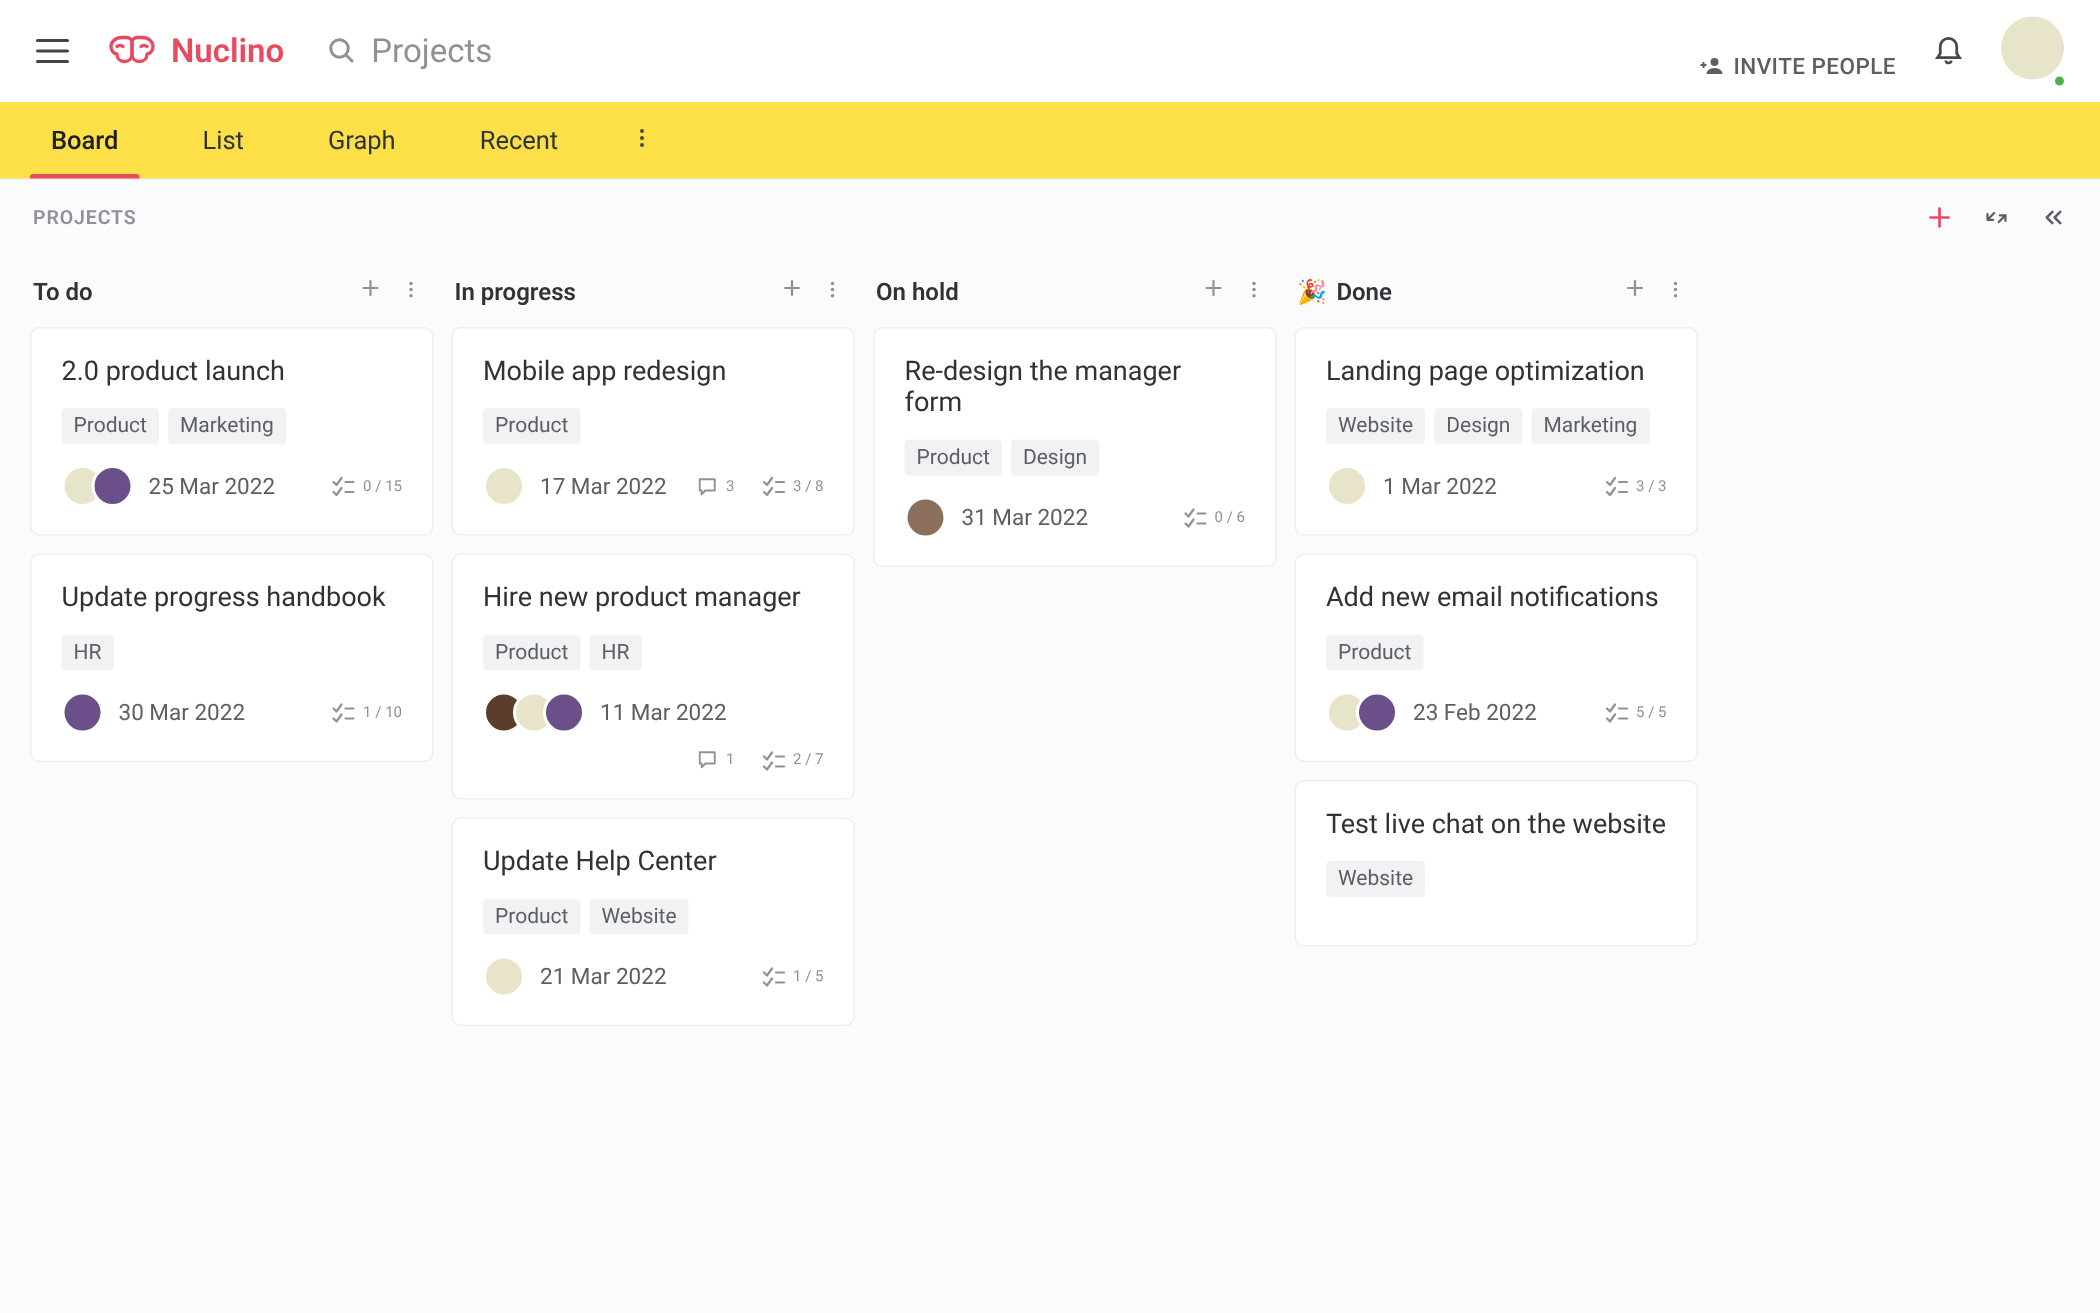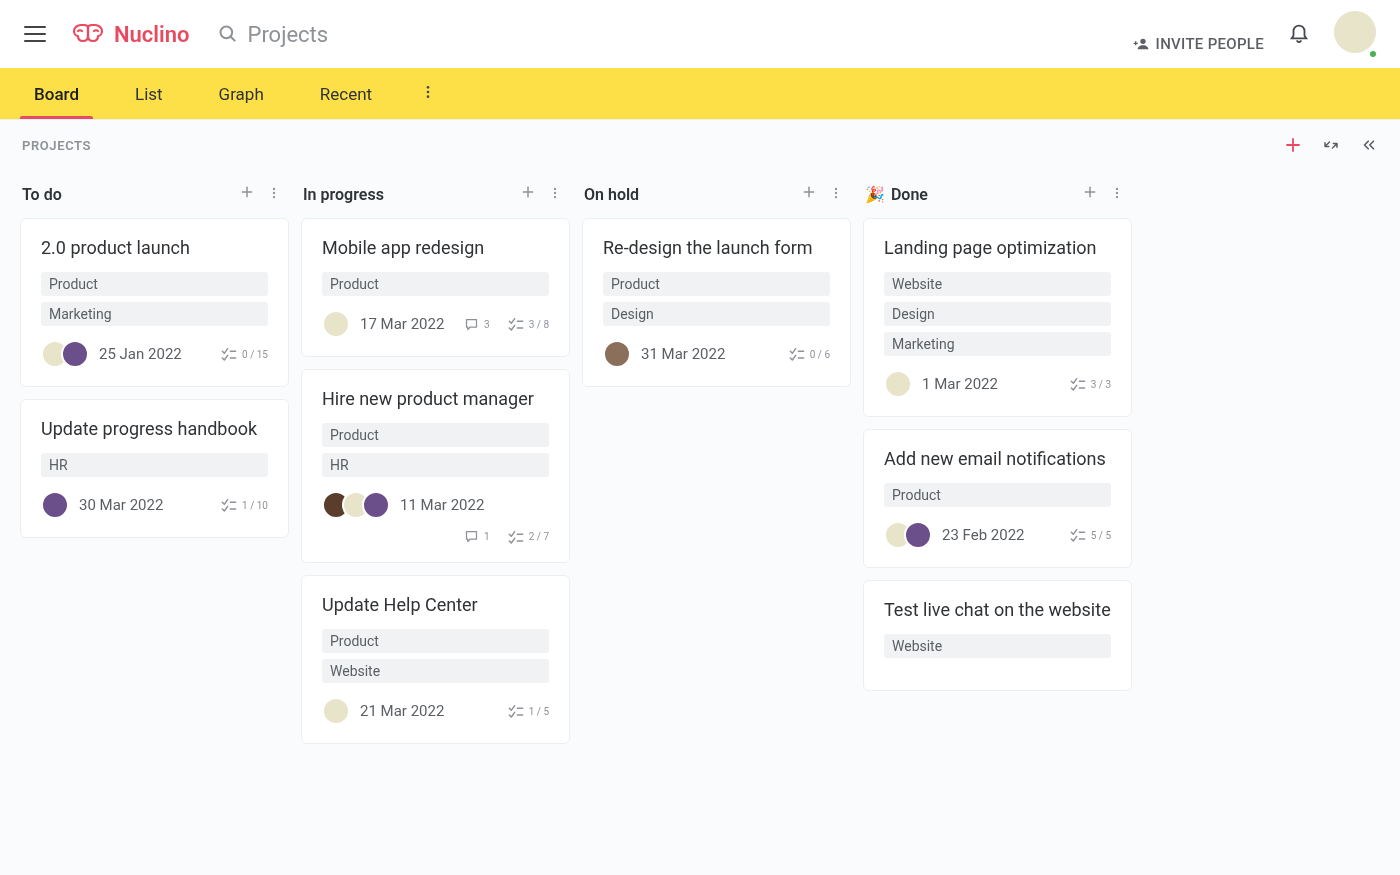--- a/index.html
+++ b/index.html
@@ -58,21 +58,21 @@
 
 .card {
   background: #fff;
   border: 1px solid #eceff2;
   border-radius: 6px;
   padding: 18px 20px;
   margin-bottom: 12px;
   cursor: pointer;
 }
 .card-title { font-size: 18px; color: #303336; margin-bottom: 14px; }
-.tags { display: flex; flex-wrap: wrap; gap: 6px; margin-bottom: 14px; flex-direction: column; }
+.tags { display: flex; flex-wrap: wrap; gap: 6px; margin-bottom: 14px; }
 .tag { background: #f0f2f4; color: #5b5f64; font-size: 14px; padding: 4px 8px; border-radius: 3px; }
 .card-footer { display: flex; align-items: center; }
 .avatars { display: flex; margin-right: 10px; }
 .mini-av { width: 28px; height: 28px; border-radius: 50%; border: 2px solid #fff; margin-left: -8px; }
 .mini-av:first-child { margin-left: 0; }
 .date { font-size: 15px; color: #5b5f64; }
 .footer-spacer { flex: 1; }
 .meta { display: flex; align-items: center; color: #8e9297; font-size: 10px; margin-left: 18px; }
 .meta svg { margin-right: 5px; }
 .card-footer2 { display: flex; justify-content: flex-end; margin-top: 10px; }
@@ -180,21 +180,21 @@
         <div class="card-title">2.0 product launch</div>
         <div class="tags">
           <span class="tag">Product</span>
           <span class="tag">Marketing</span>
         </div>
         <div class="card-footer">
           <div class="avatars">
             <span class="mini-av" style="background:#e8e4c9"></span>
             <span class="mini-av" style="background:#6b4f8a"></span>
           </div>
-          <span class="date">25 Jan 2022</span>
+          <span class="date">25 Mar 2022</span>
           <div class="footer-spacer"></div>
           <div class="meta">
             <svg width="16" height="14" viewBox="0 0 24 20" fill="none" stroke="#8e9297" stroke-width="2.2" stroke-linecap="round" stroke-linejoin="round">
               <polyline points="2 6 5 9 10 2"></polyline>
               <polyline points="2 16 5 19 10 12"></polyline>
               <line x1="14" y1="6" x2="22" y2="6"></line>
               <line x1="14" y1="16" x2="22" y2="16"></line>
             </svg>
             <span>0 / 15</span>
           </div>
@@ -330,21 +330,21 @@
             <line x1="12" y1="5" x2="12" y2="19"></line>
             <line x1="5" y1="12" x2="19" y2="12"></line>
           </svg></div>
         <div class="col-btn"><svg width="14" height="14" viewBox="0 0 24 24" fill="#8e9297">
             <circle cx="12" cy="5" r="2"></circle>
             <circle cx="12" cy="12" r="2"></circle>
             <circle cx="12" cy="19" r="2"></circle>
           </svg></div>
       </div>
       <div class="card">
-        <div class="card-title">Re-design the launch form</div>
+        <div class="card-title">Re-design the manager form</div>
         <div class="tags">
           <span class="tag">Product</span>
           <span class="tag">Design</span>
         </div>
         <div class="card-footer">
           <div class="avatars">
             <span class="mini-av" style="background:#8b6f5a"></span>
           </div>
           <span class="date">31 Mar 2022</span>
           <div class="footer-spacer"></div>

